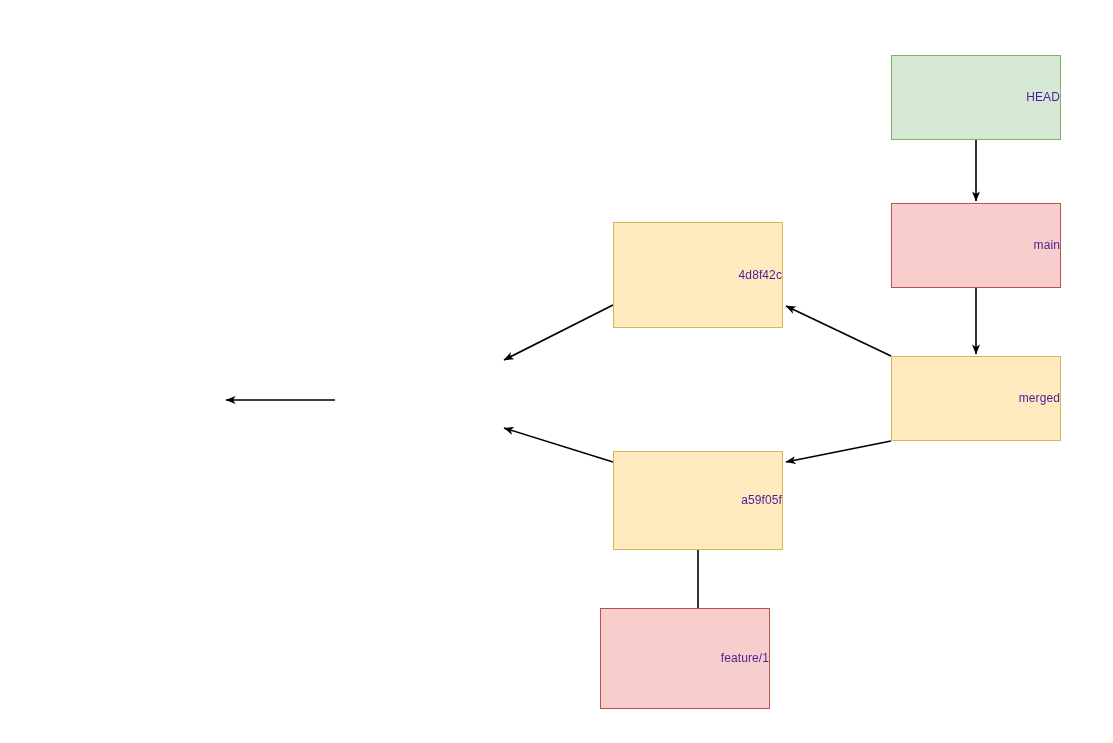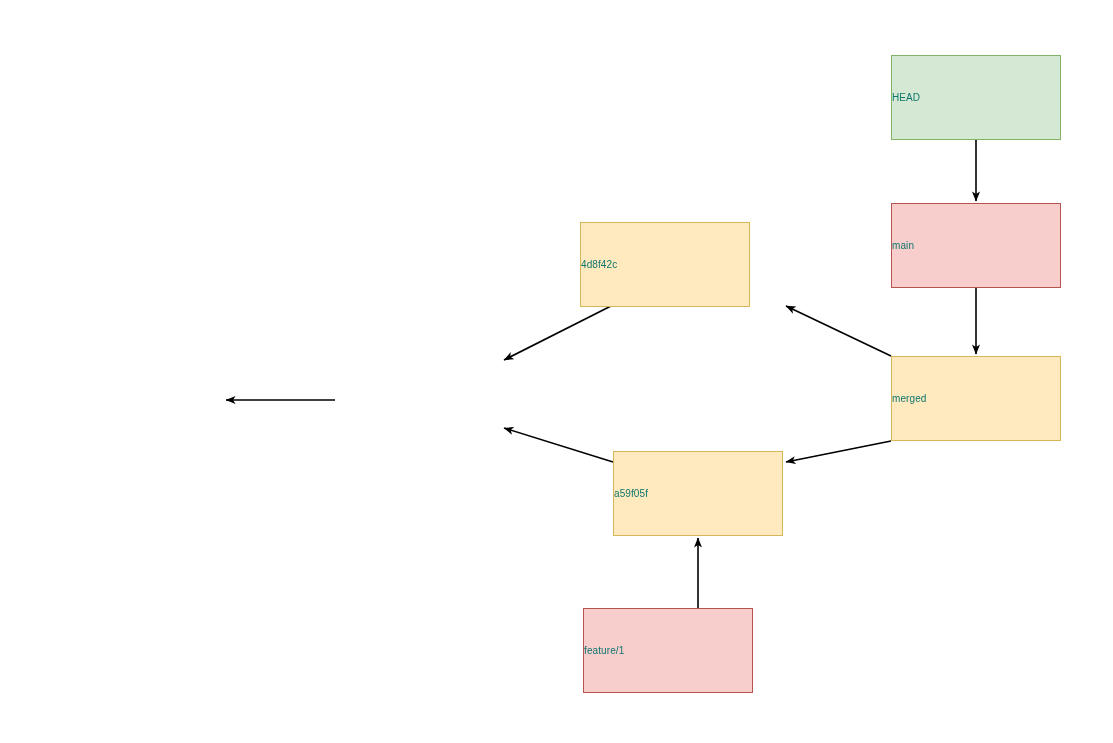--- a/index.html
+++ b/index.html
@@ -23,26 +23,26 @@
     top: 0;
     width: 1113px;
     height: 743px;
     pointer-events: none;
   }
   .node {
     position: absolute;
     box-sizing: border-box;
     display: flex;
     align-items: center;
-    justify-content: flex-start;
+    justify-content: flex-end;
     border-width: 1px;
     border-style: solid;
-    font-size: 10px;
+    font-size: 12px;
     line-height: 1.2;
-    color: #0f766e;
+    color: #4c1d95;
     text-align: center;
     letter-spacing: 0.1px;
   }
   .node-commit {
     background: #ffe9bf;
     border-color: #d6b656;
   }
   .node-branch {
     background: #f8cecc;
     border-color: #b85450;
@@ -84,27 +84,27 @@
   </div>
 
   <div class="node node-commit" style="left:891px; top:356px; width:170px; height:85px;">
     <span class="node-label">merged</span>
   </div>
 
   <div class="node node-branch" style="left:891px; top:203px; width:170px; height:85px;">
     <span class="node-label">main</span>
   </div>
 
-  <div class="node node-commit" style="left:580px; top:222px; width:170px; height:85px;">
+  <div class="node node-commit" style="left:613px; top:222px; width:170px; height:106px;">
     <span class="node-label">4d8f42c</span>
   </div>
 
-  <div class="node node-commit" style="left:613px; top:451px; width:170px; height:85px;">
+  <div class="node node-commit" style="left:613px; top:451px; width:170px; height:99px;">
     <span class="node-label">a59f05f</span>
   </div>
 
 
 
-  <div class="node node-branch" style="left:583px; top:608px; width:170px; height:85px;">
+  <div class="node node-branch" style="left:600px; top:608px; width:170px; height:101px;">
     <span class="node-label">feature/1</span>
   </div>
 
 </div>
 
 </body></html>

